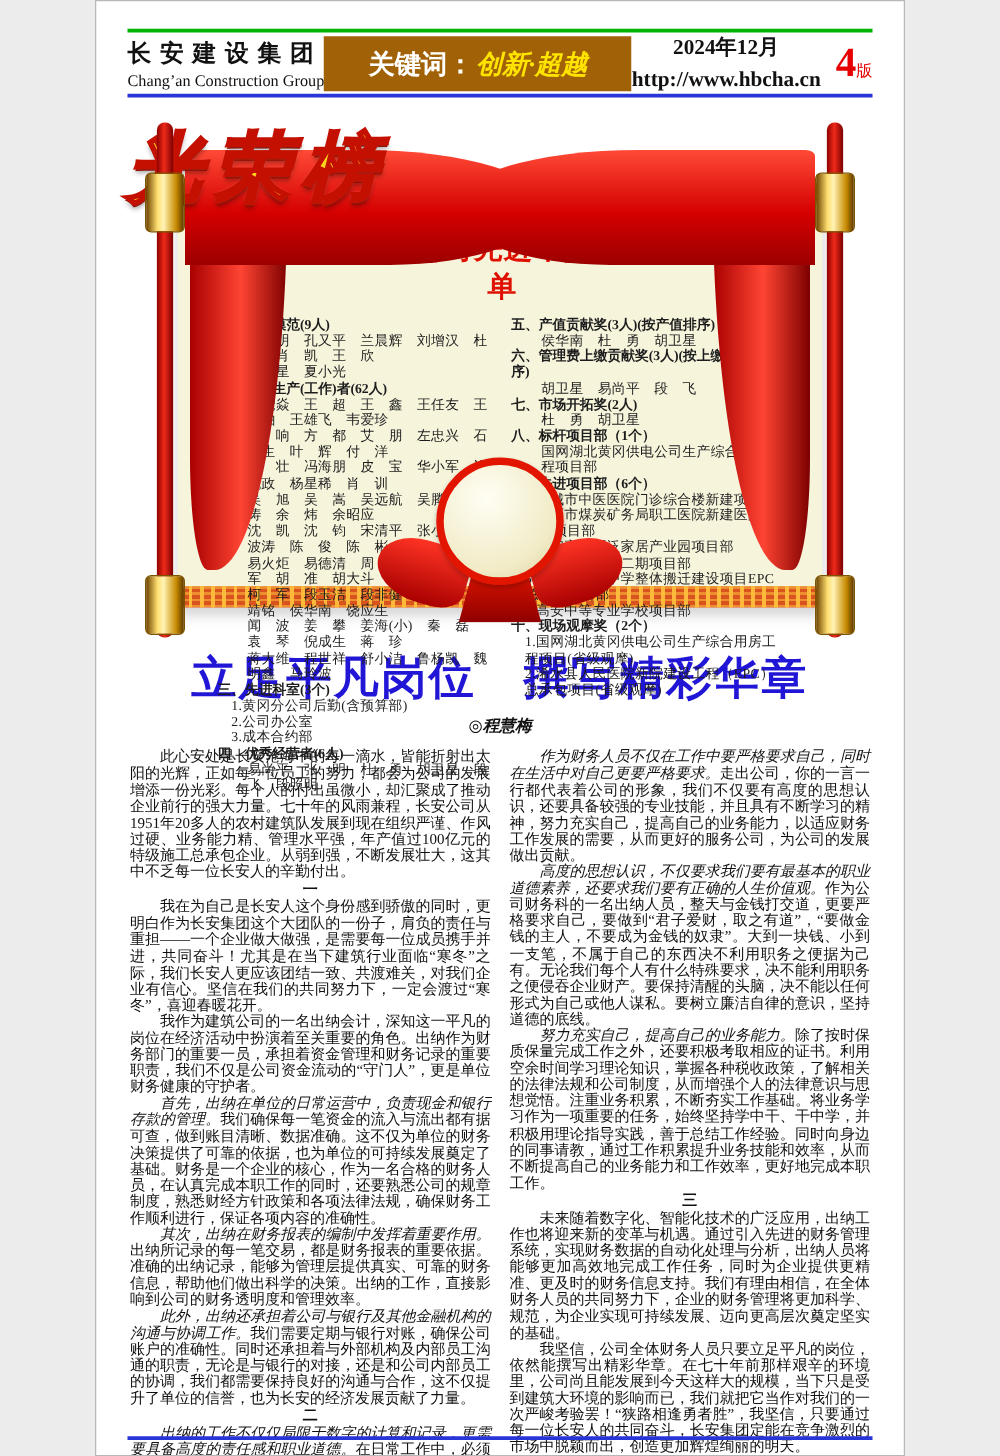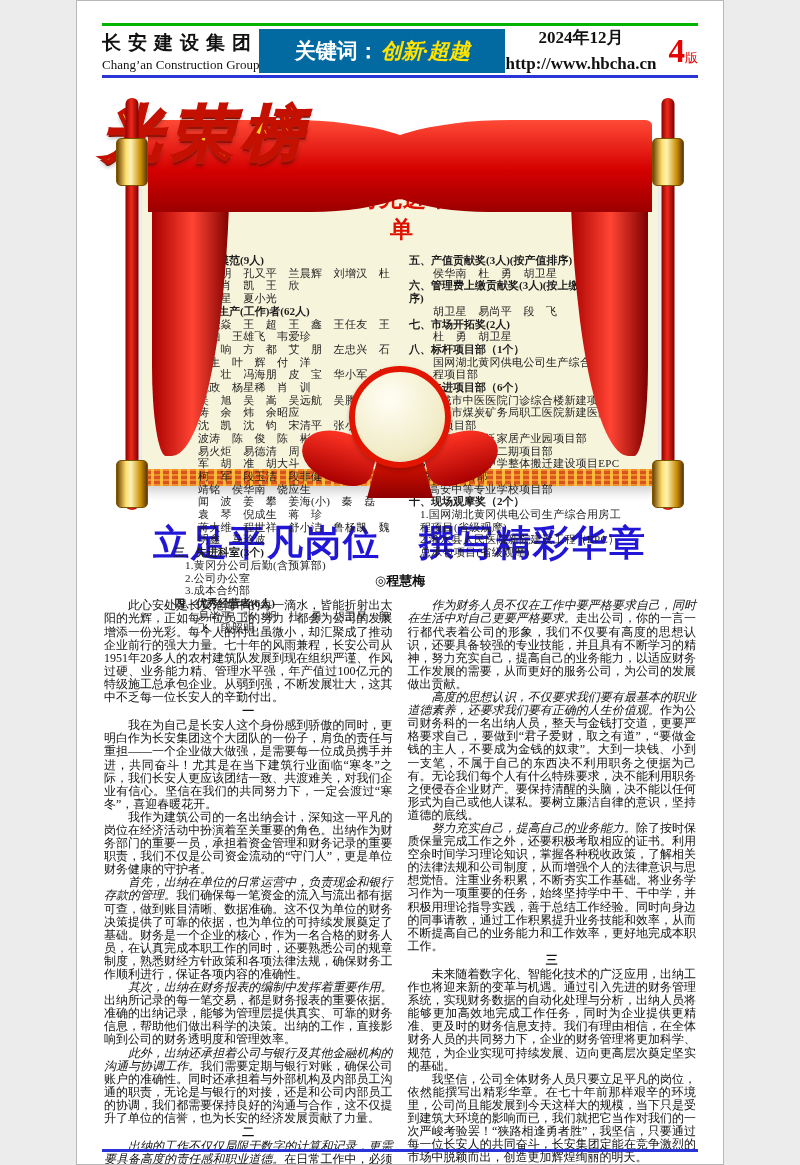--- a/index.html
+++ b/index.html
@@ -6,21 +6,21 @@
   .page{position:relative;width:648px;height:1165px;margin:0 auto;background:#ffffff;
         border:1px solid #b8b8b8;box-sizing:border-box;overflow:hidden;
         font-family:"Liberation Serif","DejaVu Serif",serif;color:#111;}
 
   
   .line-green{height:3px;background:#00b400;margin:22px 25px 0;}
   .header-row{margin:3px 25px 2px;display:flex;align-items:center;height:44px;}
   .masthead{width:220px;}
   .mast-cn{font-size:19px;font-weight:bold;letter-spacing:7px;white-space:nowrap;}
   .mast-en{font-size:13px;margin-top:1px;white-space:nowrap;}
-  .keyword-box{background:#0369a1;height:44px;flex:0 0 246px;display:flex;align-items:center;
+  .keyword-box{background:#a16207;height:44px;flex:0 0 246px;display:flex;align-items:center;
                justify-content:center;font-size:21px;font-weight:bold;color:#ffffff;white-space:nowrap;}
   .kw-value{color:#ffe400;margin-left:2px;font-style:italic;}
   .issue{flex:1;text-align:center;font-size:17px;font-weight:bold;line-height:1.55;}
   .page-no{width:62px;text-align:right;color:#e60000;white-space:nowrap;}
   .page-no .num{font-size:33px;font-weight:bold;line-height:1;}
   .page-no .ban{font-size:13px;}
   .line-blue{height:3px;background:#2a35d8;margin:0 25px;}
 
   
   .scroll{position:relative;height:418px;margin:14px 25px 0;}
@@ -64,21 +64,21 @@
   .wing.r{right:-4px;border-radius:10% 80% 90% 55%;transform:rotate(-16deg);}
   .stand{position:absolute;left:50%;transform:translateX(-50%);top:88px;width:66px;height:44px;
          background:linear-gradient(#e11500,#8f0000);clip-path:polygon(18% 0,82% 0,100% 100%,0 100%);}
   .pearl{position:absolute;left:50%;transform:translateX(-50%);top:0;width:90px;height:90px;border-radius:50%;
          background:radial-gradient(circle at 38% 30%,#fffef4,#f1ebc6 68%,#d9cf9e);
          border:6px solid #e11500;box-shadow:0 2px 4px rgba(0,0,0,.25);}
 
   
   .headline{margin:12px 0 0;text-align:center;color:#2216d6;font-size:36px;font-weight:bold;
             letter-spacing:2px;font-family:"DejaVu Sans","Liberation Sans",sans-serif;line-height:1.15;}
-  .byline{text-align:center;font-size:13px;font-weight:bold;margin-top:9px;}
+  .byline{text-align:center;font-size:13px;font-weight:bold;font-style:italic;margin-top:9px;}
   .article{display:flex;gap:15px;margin:9px 27px 0;}
   .acol{flex:1;text-align:justify;font-size:12px;line-height:13.1px;color:#101010;}
   .body-p{margin:0;text-indent:2em;}
   .body-p.cont{text-indent:0;}
   .marker{margin:1px 0;text-align:center;font-weight:bold;text-indent:0;}
   .kai{font-style:italic;margin-top:41px;}
 
   
   .footer{position:absolute;left:25px;right:25px;bottom:12px;}
   .fline{height:3px;background:#2a35d8;}

